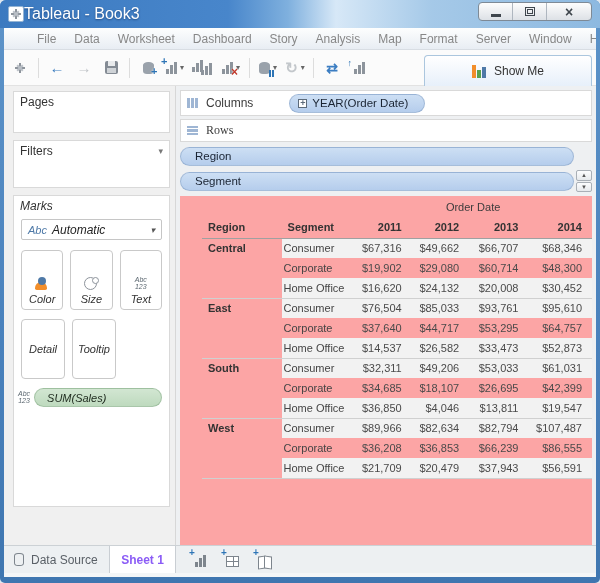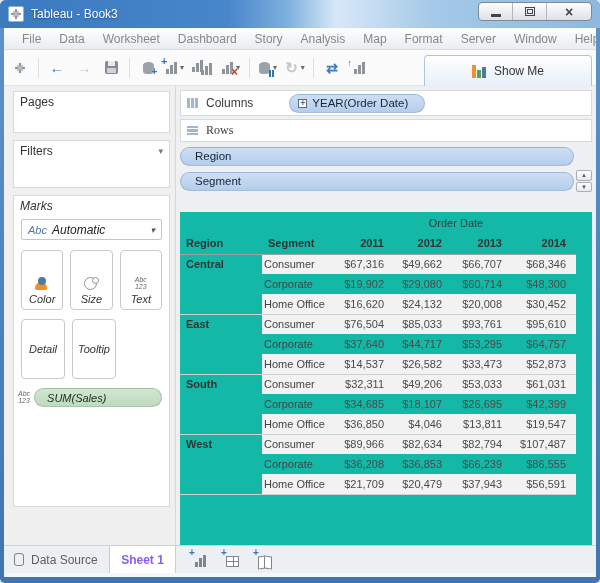--- a/index.html
+++ b/index.html
@@ -14,36 +14,36 @@
     background:linear-gradient(90deg,#3c7ac0 0%,#4886cb 38%,#7fb0de 48%,#d7e8f7 56%,#a5c9e8 72%,#8db9e0 100%);
     display:flex; align-items:center; padding-left:8px; }
   .app-icon { width:16px; height:16px; background:#fff; border:1px solid #94b4d4; border-radius:2px;
     position:relative; flex:0 0 auto; }
   .sparkle { position:absolute; inset:0; }
   .sparkle i { position:absolute; background:#8d949c; }
   .sparkle .v { left:6px; top:2px; width:2px; height:10px; }
   .sparkle .h { left:2px; top:6px; width:10px; height:2px; }
   .sparkle .d1 { left:6px; top:3px; width:2px; height:8px; transform:rotate(45deg); background:#b9bfc6; }
   .sparkle .d2 { left:6px; top:3px; width:2px; height:8px; transform:rotate(-45deg); background:#b9bfc6; }
-  .title-text { color:#fff; font-size:12px; margin-left:7px; text-shadow:0 1px 2px rgba(10,40,90,.6); }
+  .title-text { color:#fff; font-size:16px; text-shadow:0 1px 2px rgba(10,40,90,.6); }
   .win-controls { position:absolute; top:2px; right:8px; display:flex; border:1px solid #7e8a96;
     border-radius:4px; overflow:hidden; background:linear-gradient(#fdfdfd,#dde1e6); height:19px; }
   .win-btn { width:34px; display:flex; align-items:center; justify-content:center; border-right:1px solid #aeb6bf; cursor:default; }
   .win-btn:last-child { border-right:none; width:44px; }
   .g-min { width:10px; height:3px; background:#3f464d; margin-top:7px; }
   .g-max { width:10px; height:9px; border:1px solid #3f464d; position:relative; }
   .g-max::after { content:""; position:absolute; inset:1px; border:1px solid #3f464d; }
   .g-close { font-size:14px; font-weight:bold; color:#3f464d; line-height:1; }
 
   
   .client { position:absolute; left:4px; right:4px; top:28px; bottom:6px; background:#fff;
     display:flex; flex-direction:column; overflow:hidden; }
 
   .menubar { height:22px; background:linear-gradient(#fdfefe,#e8edf3); border-bottom:1px solid #d8dde3;
-    display:flex; align-items:center; padding-left:9px; flex:0 0 auto; }
+    display:flex; align-items:center; padding-left:24px; flex:0 0 auto; }
   .menu-item { padding:0 9px; font-size:12px; color:#878787; }
 
   .toolbar { height:36px; background:#fbfbfb; border-bottom:1px solid #e2e2e2; display:flex;
     align-items:center; padding-left:6px; gap:7px; position:relative; flex:0 0 auto; }
   .tbi { height:24px; min-width:20px; display:flex; align-items:center; justify-content:center; position:relative; }
   .tb-sep { width:1px; height:20px; background:#ddd; margin:0 1px; }
   .arrow-back { font-size:15px; font-weight:bold; color:#3c7dbf; }
   .arrow-fwd { font-size:15px; font-weight:bold; color:#c0c4c8; }
   .floppy { width:13px; height:13px; background:#848b94; border-radius:2px; position:relative; }
   .floppy::before { content:""; position:absolute; left:3px; top:0; width:7px; height:5px; background:#e8eaec; }
@@ -127,21 +127,21 @@
   .pill-year { margin-left:28px; padding:0 16px 0 8px; gap:5px; }
   .plusbox { width:9px; height:9px; border:1px solid #5d6b7a; background:#fff; font-size:9px; line-height:7px;
     color:#5d6b7a; text-align:center; font-weight:bold; }
   .pill-row { height:22px; position:relative; display:flex; align-items:center; padding-right:18px; flex:0 0 auto; }
   .pill-wide { flex:1; padding-left:14px; }
   .scroll-col { position:absolute; right:0; top:0; width:16px; height:22px; display:flex; flex-direction:column; }
   .scroll-btn { flex:1; border:1px solid #a9afb6; border-radius:2px; background:linear-gradient(#fcfdfe,#e6e9ec);
     font-size:6px; color:#555; display:flex; align-items:center; justify-content:center; }
   .scroll-btn:first-child { margin-bottom:1px; }
 
-  .table-wrap { flex:1; background:#14b8a6; margin-top:17px; padding:2px 0 0 0; overflow:hidden; }
+  .table-wrap { flex:1; background:#fca5a5; margin-top:1px; padding:2px 0 0 22px; overflow:hidden; }
   table { border-collapse:collapse; font-size:11px; table-layout:fixed; }
   col.c-region { width:82px; } col.c-seg { width:74px; }
   col.c-y1 { width:58px; } col.c-y2 { width:58px; } col.c-y3 { width:60px; } col.c-y4 { width:64px; }
   .spanner td { height:18px; text-align:center; color:#3c3c3c; }
   th { height:22px; font-weight:bold; color:#333; border-bottom:1px solid #a0a0a0; text-align:left; padding-left:6px; }
   th.num { text-align:right; padding:0 10px 0 0; }
   td { height:20px; }
   td.r { padding-left:6px; font-weight:bold; color:#333; }
   td.s { padding-left:2px; color:#444; }
   td.v { text-align:right; padding-right:10px; color:#4a4a4a; }

